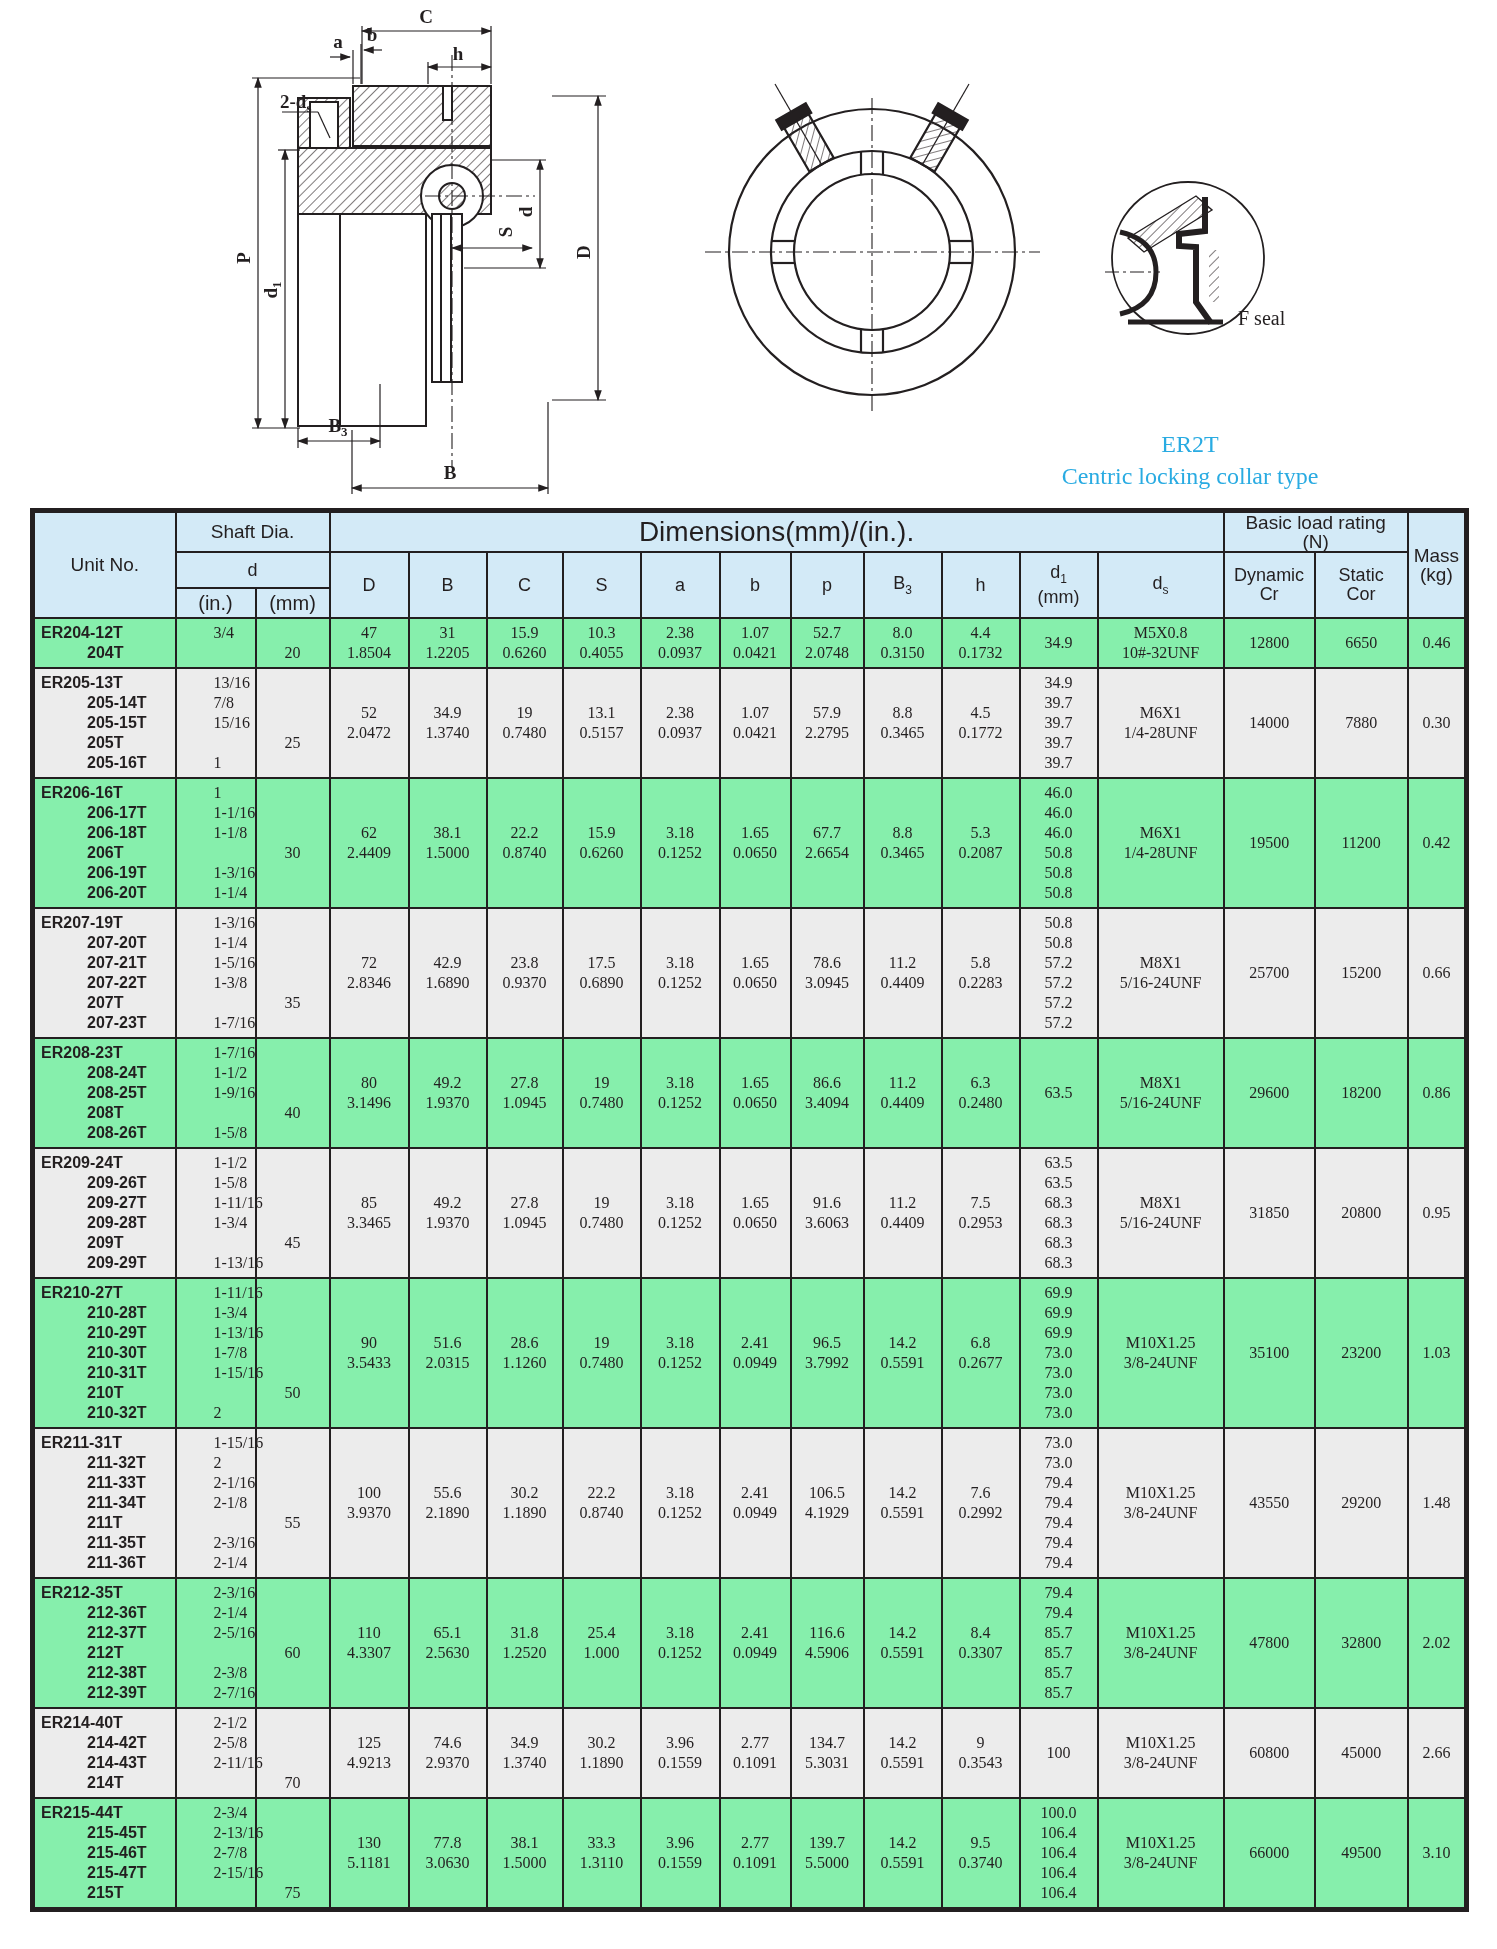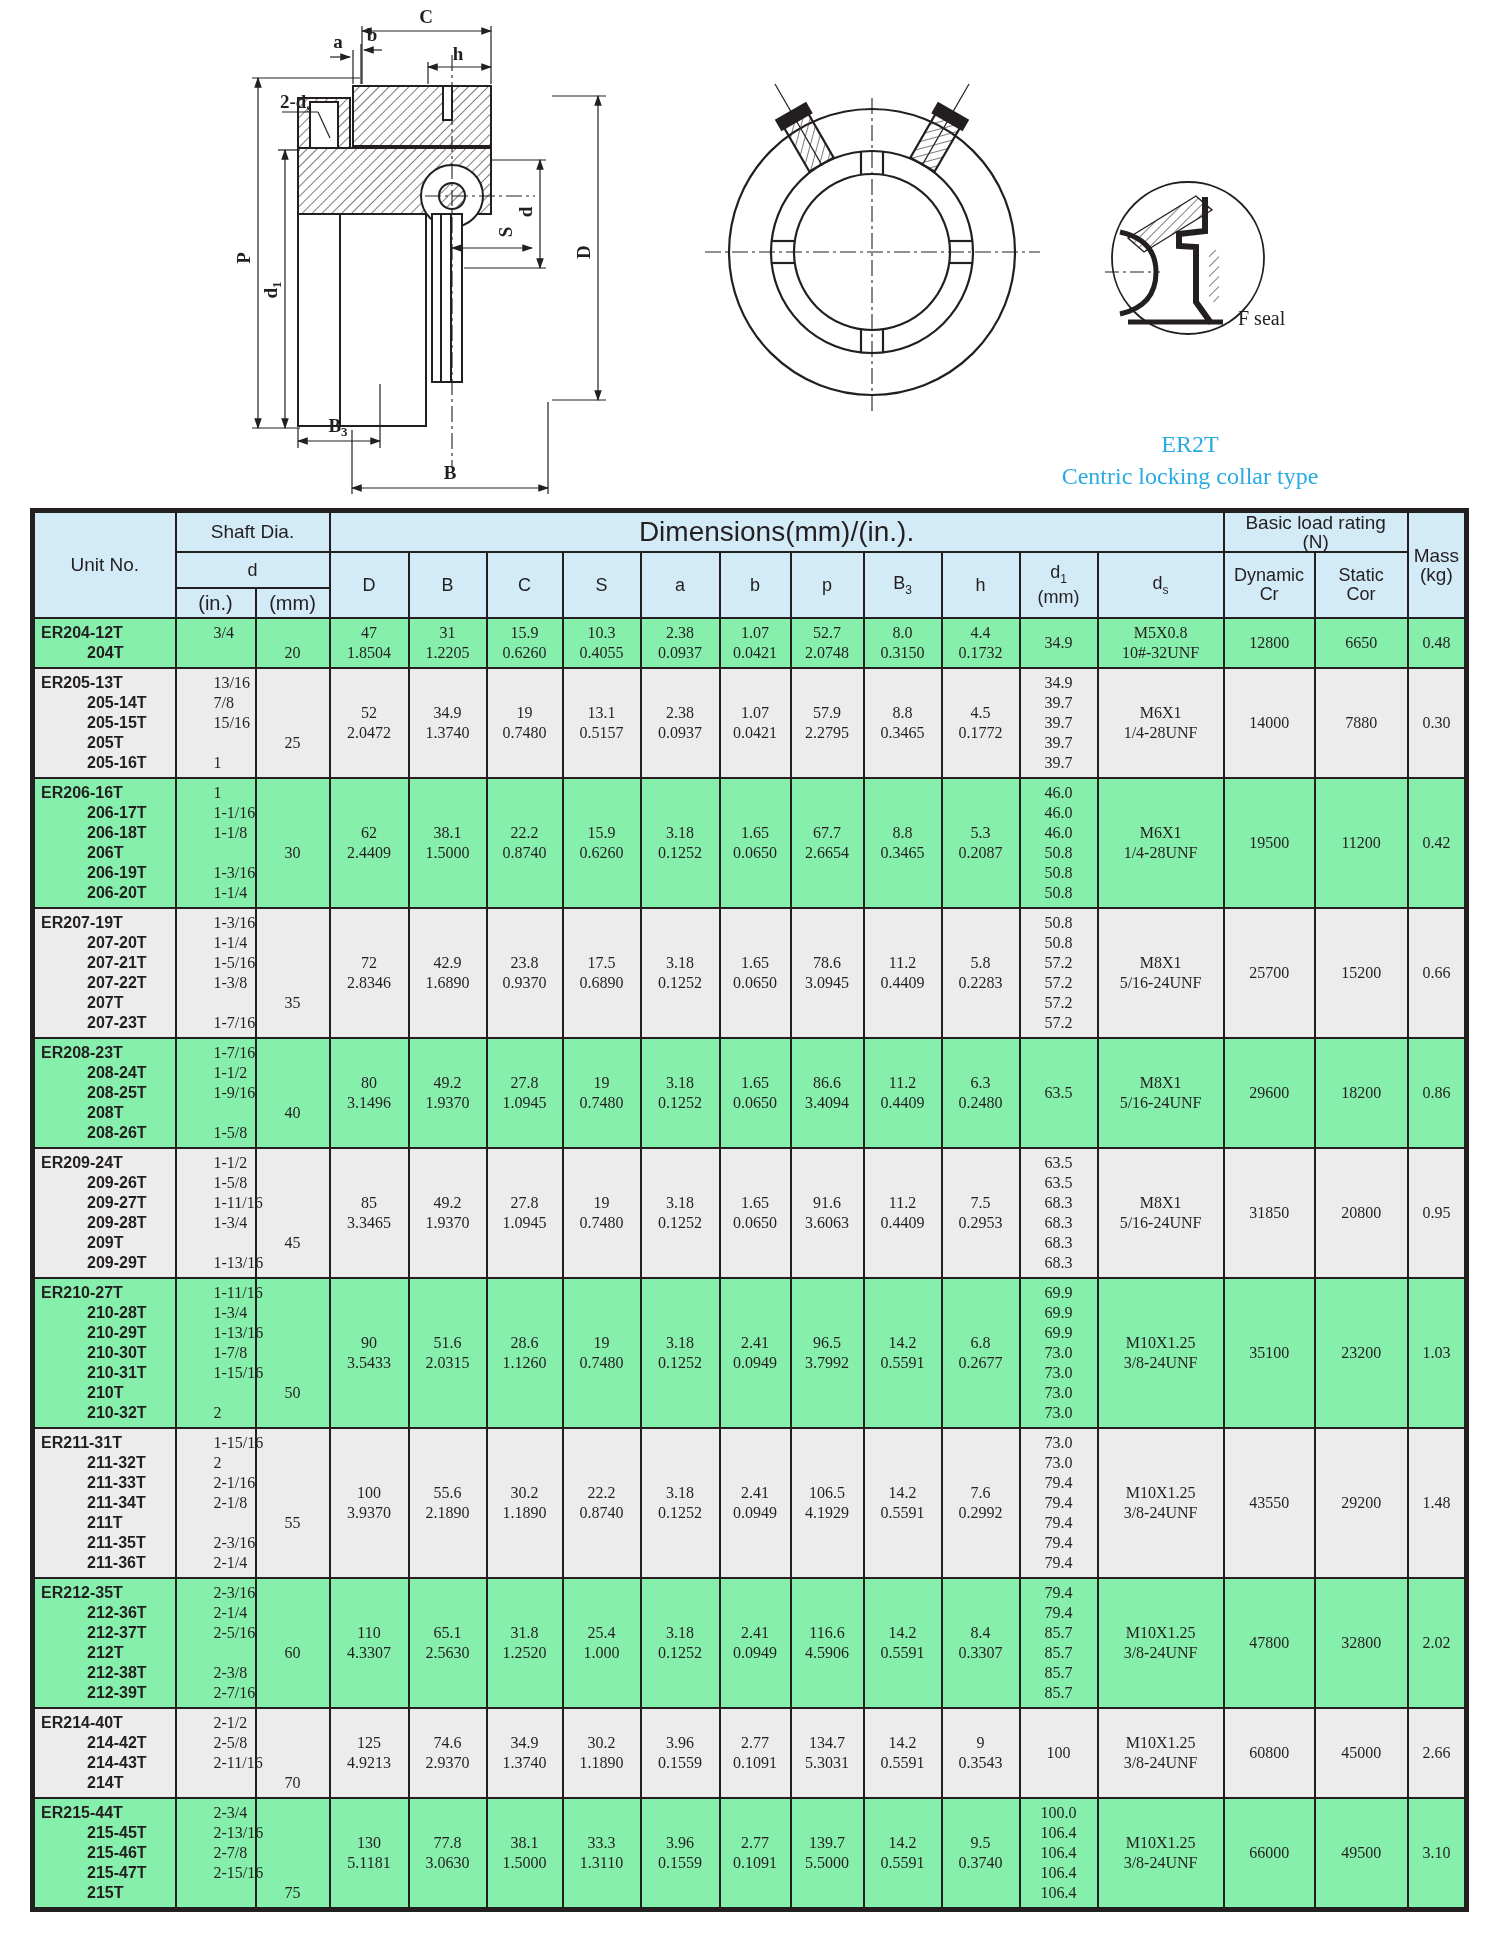--- a/index.html
+++ b/index.html
@@ -304,21 +304,21 @@
           <div class="dline">M5X0.8</div>
           <div class="dline">10#-32UNF</div>
         </td>
         <td>
           <div class="dline">12800</div>
         </td>
         <td>
           <div class="dline">6650</div>
         </td>
         <td>
-          <div class="dline">0.48</div>
+          <div class="dline">0.46</div>
         </td>
       </tr>
       <tr class="shaded">
         <td class="vtop">
           <div class="line unit">ER205-13T</div>
           <div class="line unit cont">205-14T</div>
           <div class="line unit cont">205-15T</div>
           <div class="line unit cont">205T</div>
           <div class="line unit cont">205-16T</div>
         </td>

